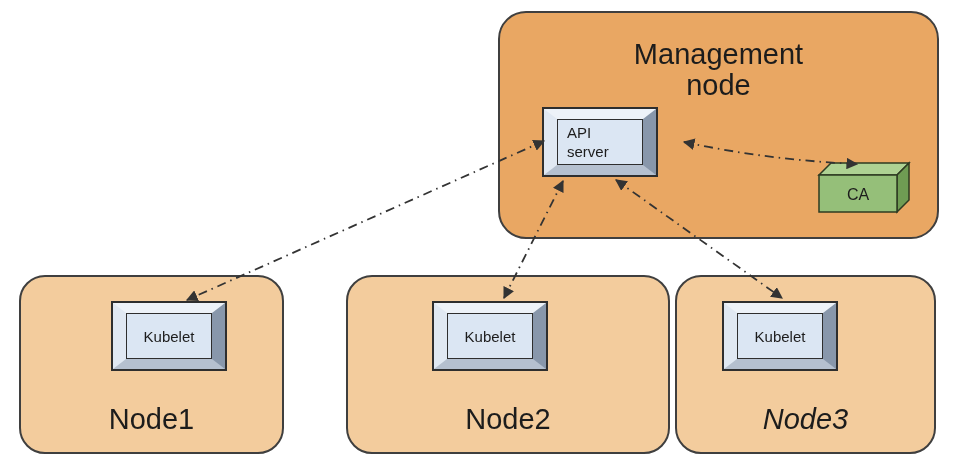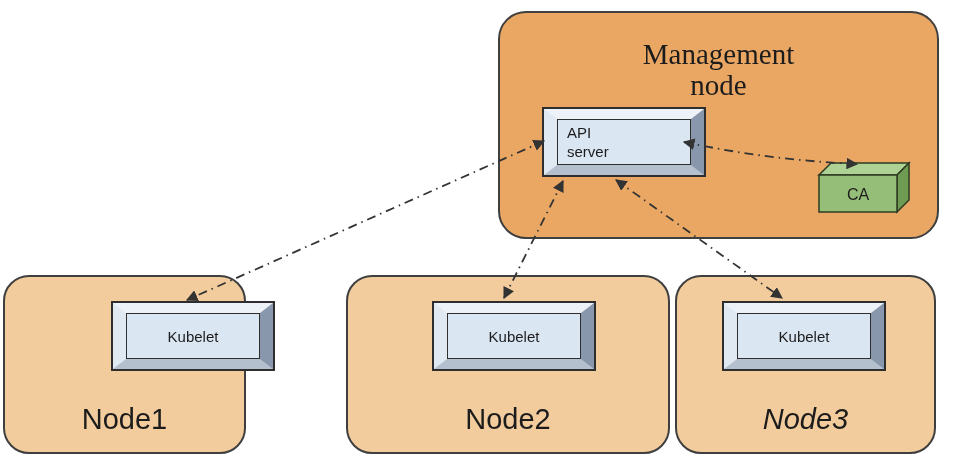--- a/index.html
+++ b/index.html
@@ -4,34 +4,34 @@
 <style>
   html,body{margin:0;padding:0;background:#ffffff;}
   .canvas{
     position:relative;width:958px;height:468px;background:#ffffff;overflow:hidden;
     font-family:"Liberation Sans","DejaVu Sans",sans-serif;color:#1c1c1c;
   }
   
   .group-box{position:absolute;border:2.5px solid #3f3f3f;box-sizing:border-box;}
   .mgmt{left:498px;top:11px;width:441px;height:228px;border-radius:28px;background:#e9a763;}
   .node{top:275px;height:179px;border-radius:26px;background:#f3cc9d;}
-  .node1{left:3px;width:243px;}
+  .node1{left:19px;width:265px;}
   .node2{left:346px;width:324px;}
   .node3{left:675px;width:261px;font-style:italic;}
   .mgmt-title{
     position:absolute;top:26px;left:0;width:100%;text-align:center;
-    font-size:29px;line-height:31px;font-family:Liberation Serif, serif;
+    font-size:29px;line-height:31px;
   }
   .mgmt-title span{display:block;max-width:205px;margin:0 auto;}
   .node-label{
     position:absolute;bottom:16px;left:0;width:100%;text-align:center;font-size:29px;
   }
   
   .bevel-box{
-    position:absolute;width:164px;height:70px;box-sizing:border-box;
+    position:absolute;width:116px;height:70px;box-sizing:border-box;
     border:2px solid #2e2e2e;background:#cfd9e6;
   }
   .bevel{
     position:absolute;inset:0;box-sizing:border-box;
     border-style:solid;border-width:10px 13px;
     border-top-color:#edf2f8;border-left-color:#e0e8f2;
     border-right-color:#8897ab;border-bottom-color:#b5c0cf;
   }
   .face{
     position:absolute;inset:10px 13px;background:#dbe6f3;border:1.5px solid #2e2e2e;

